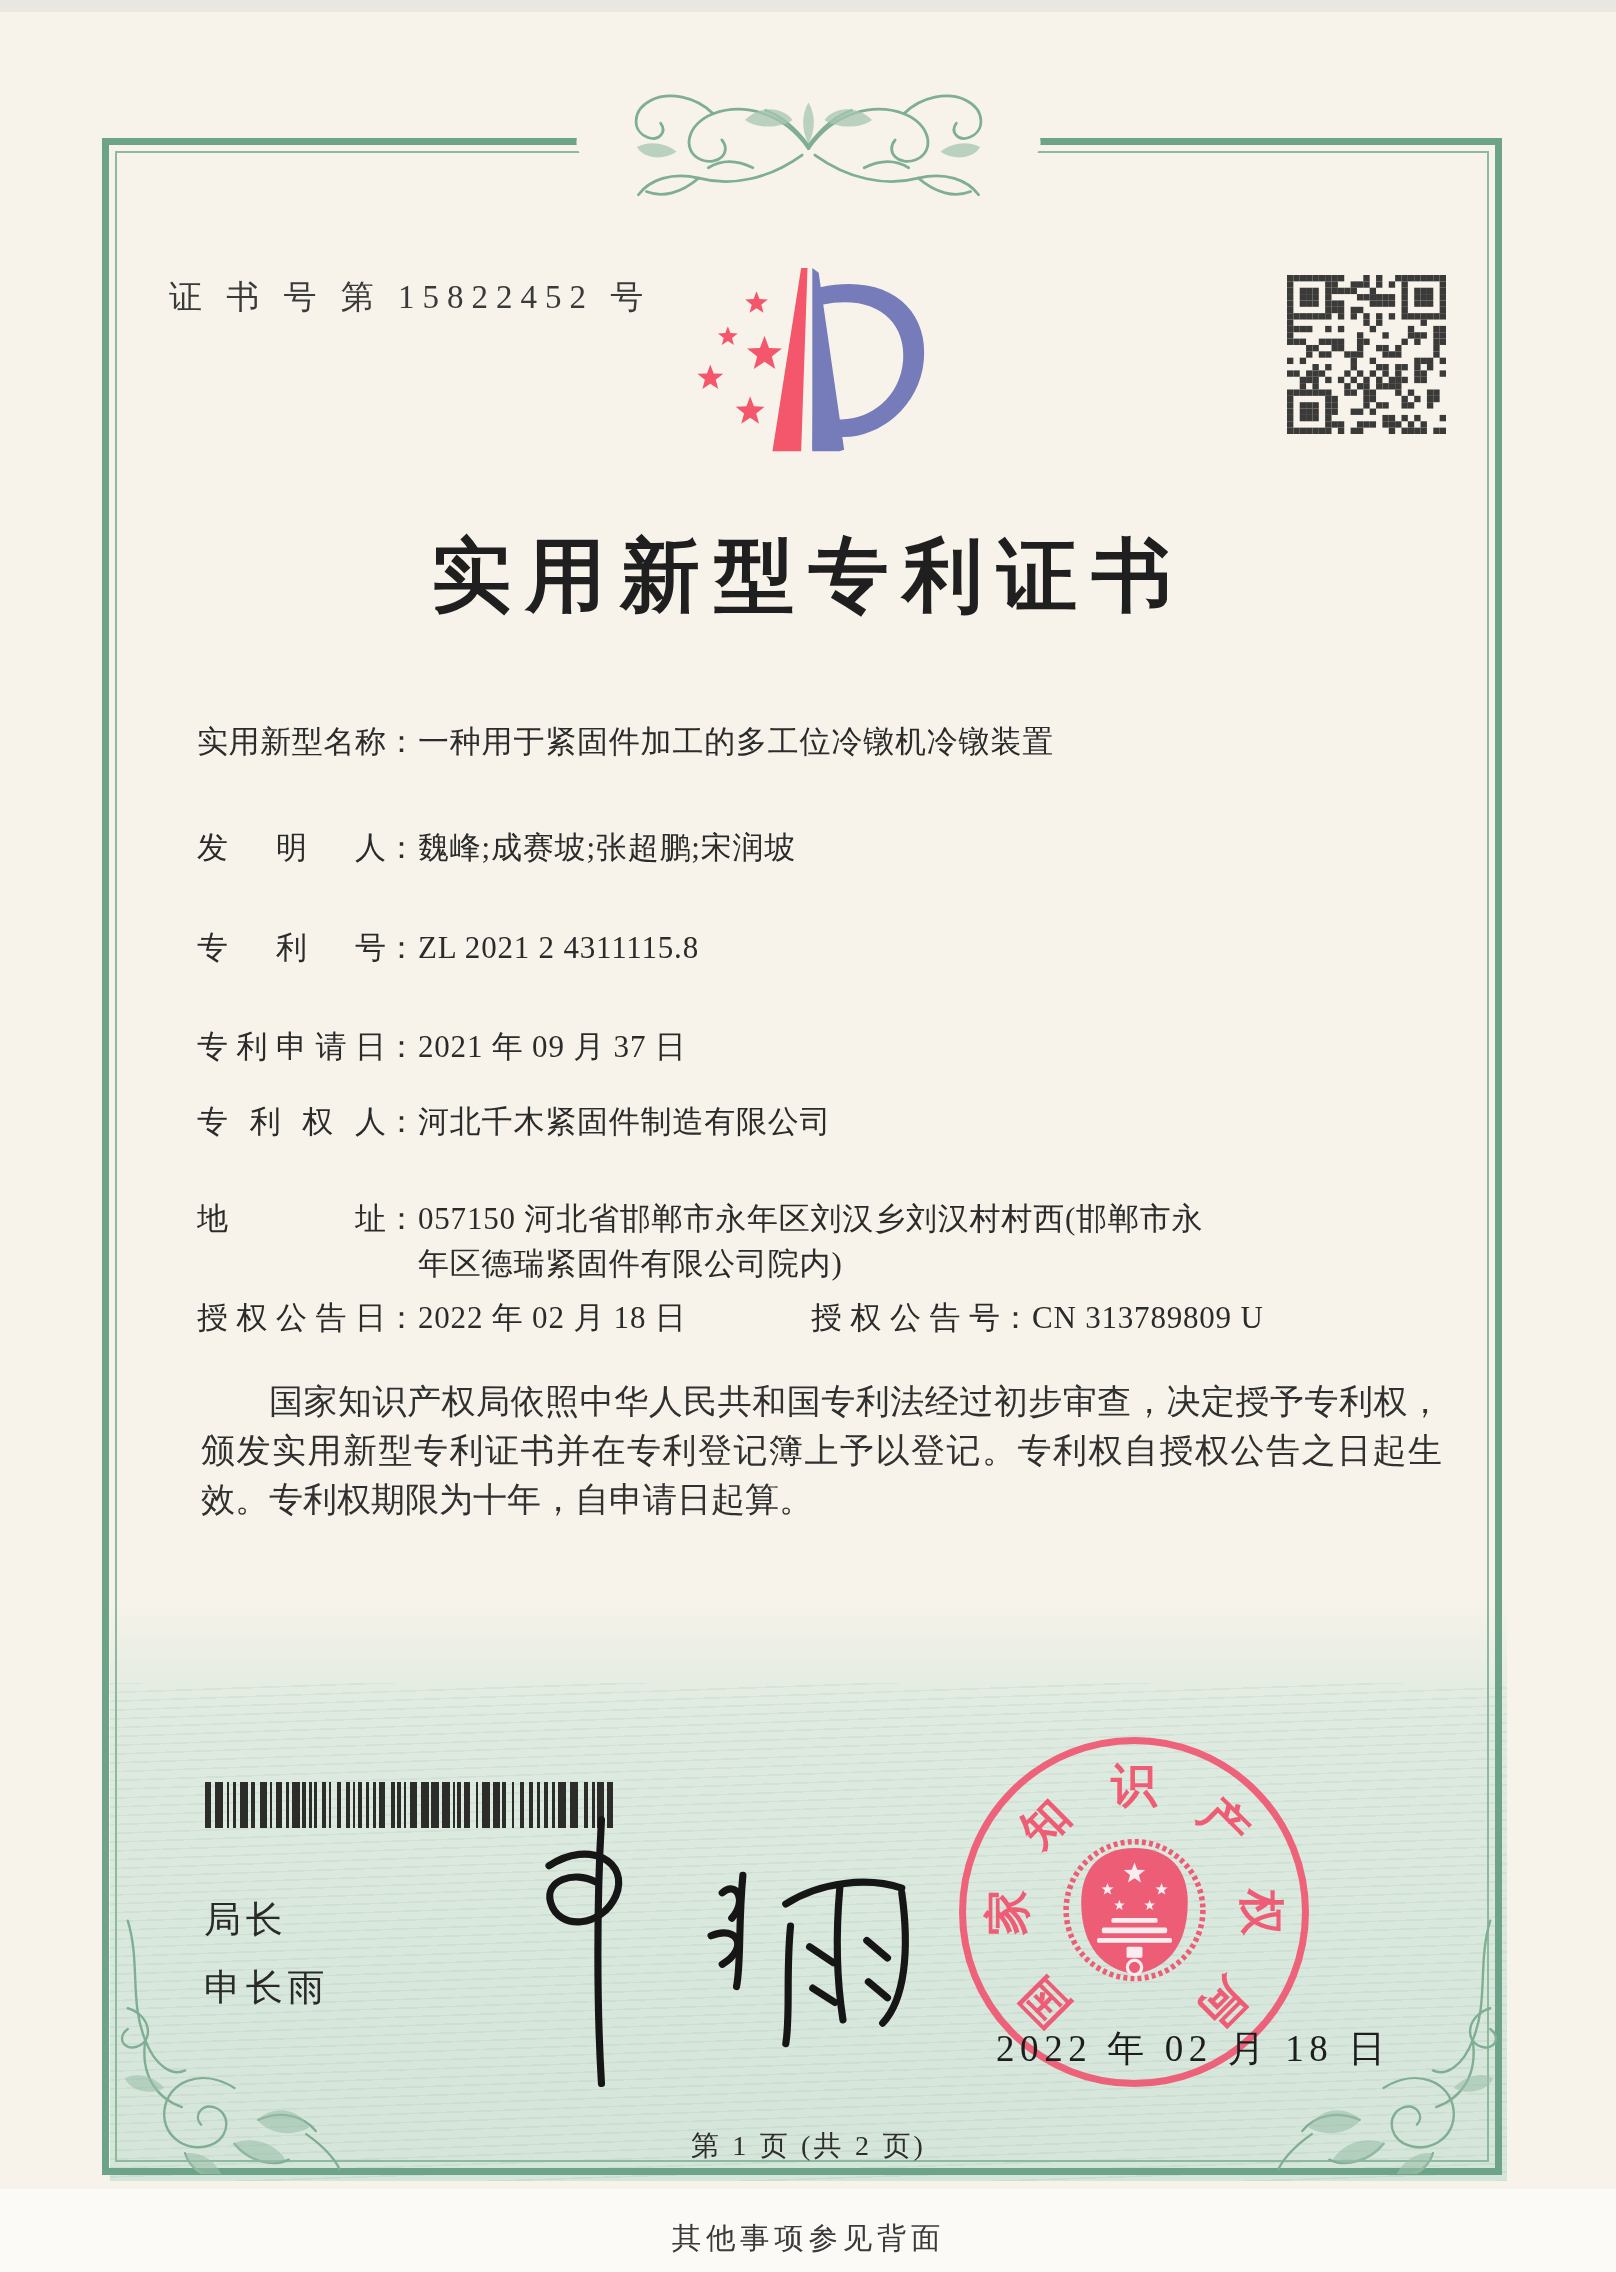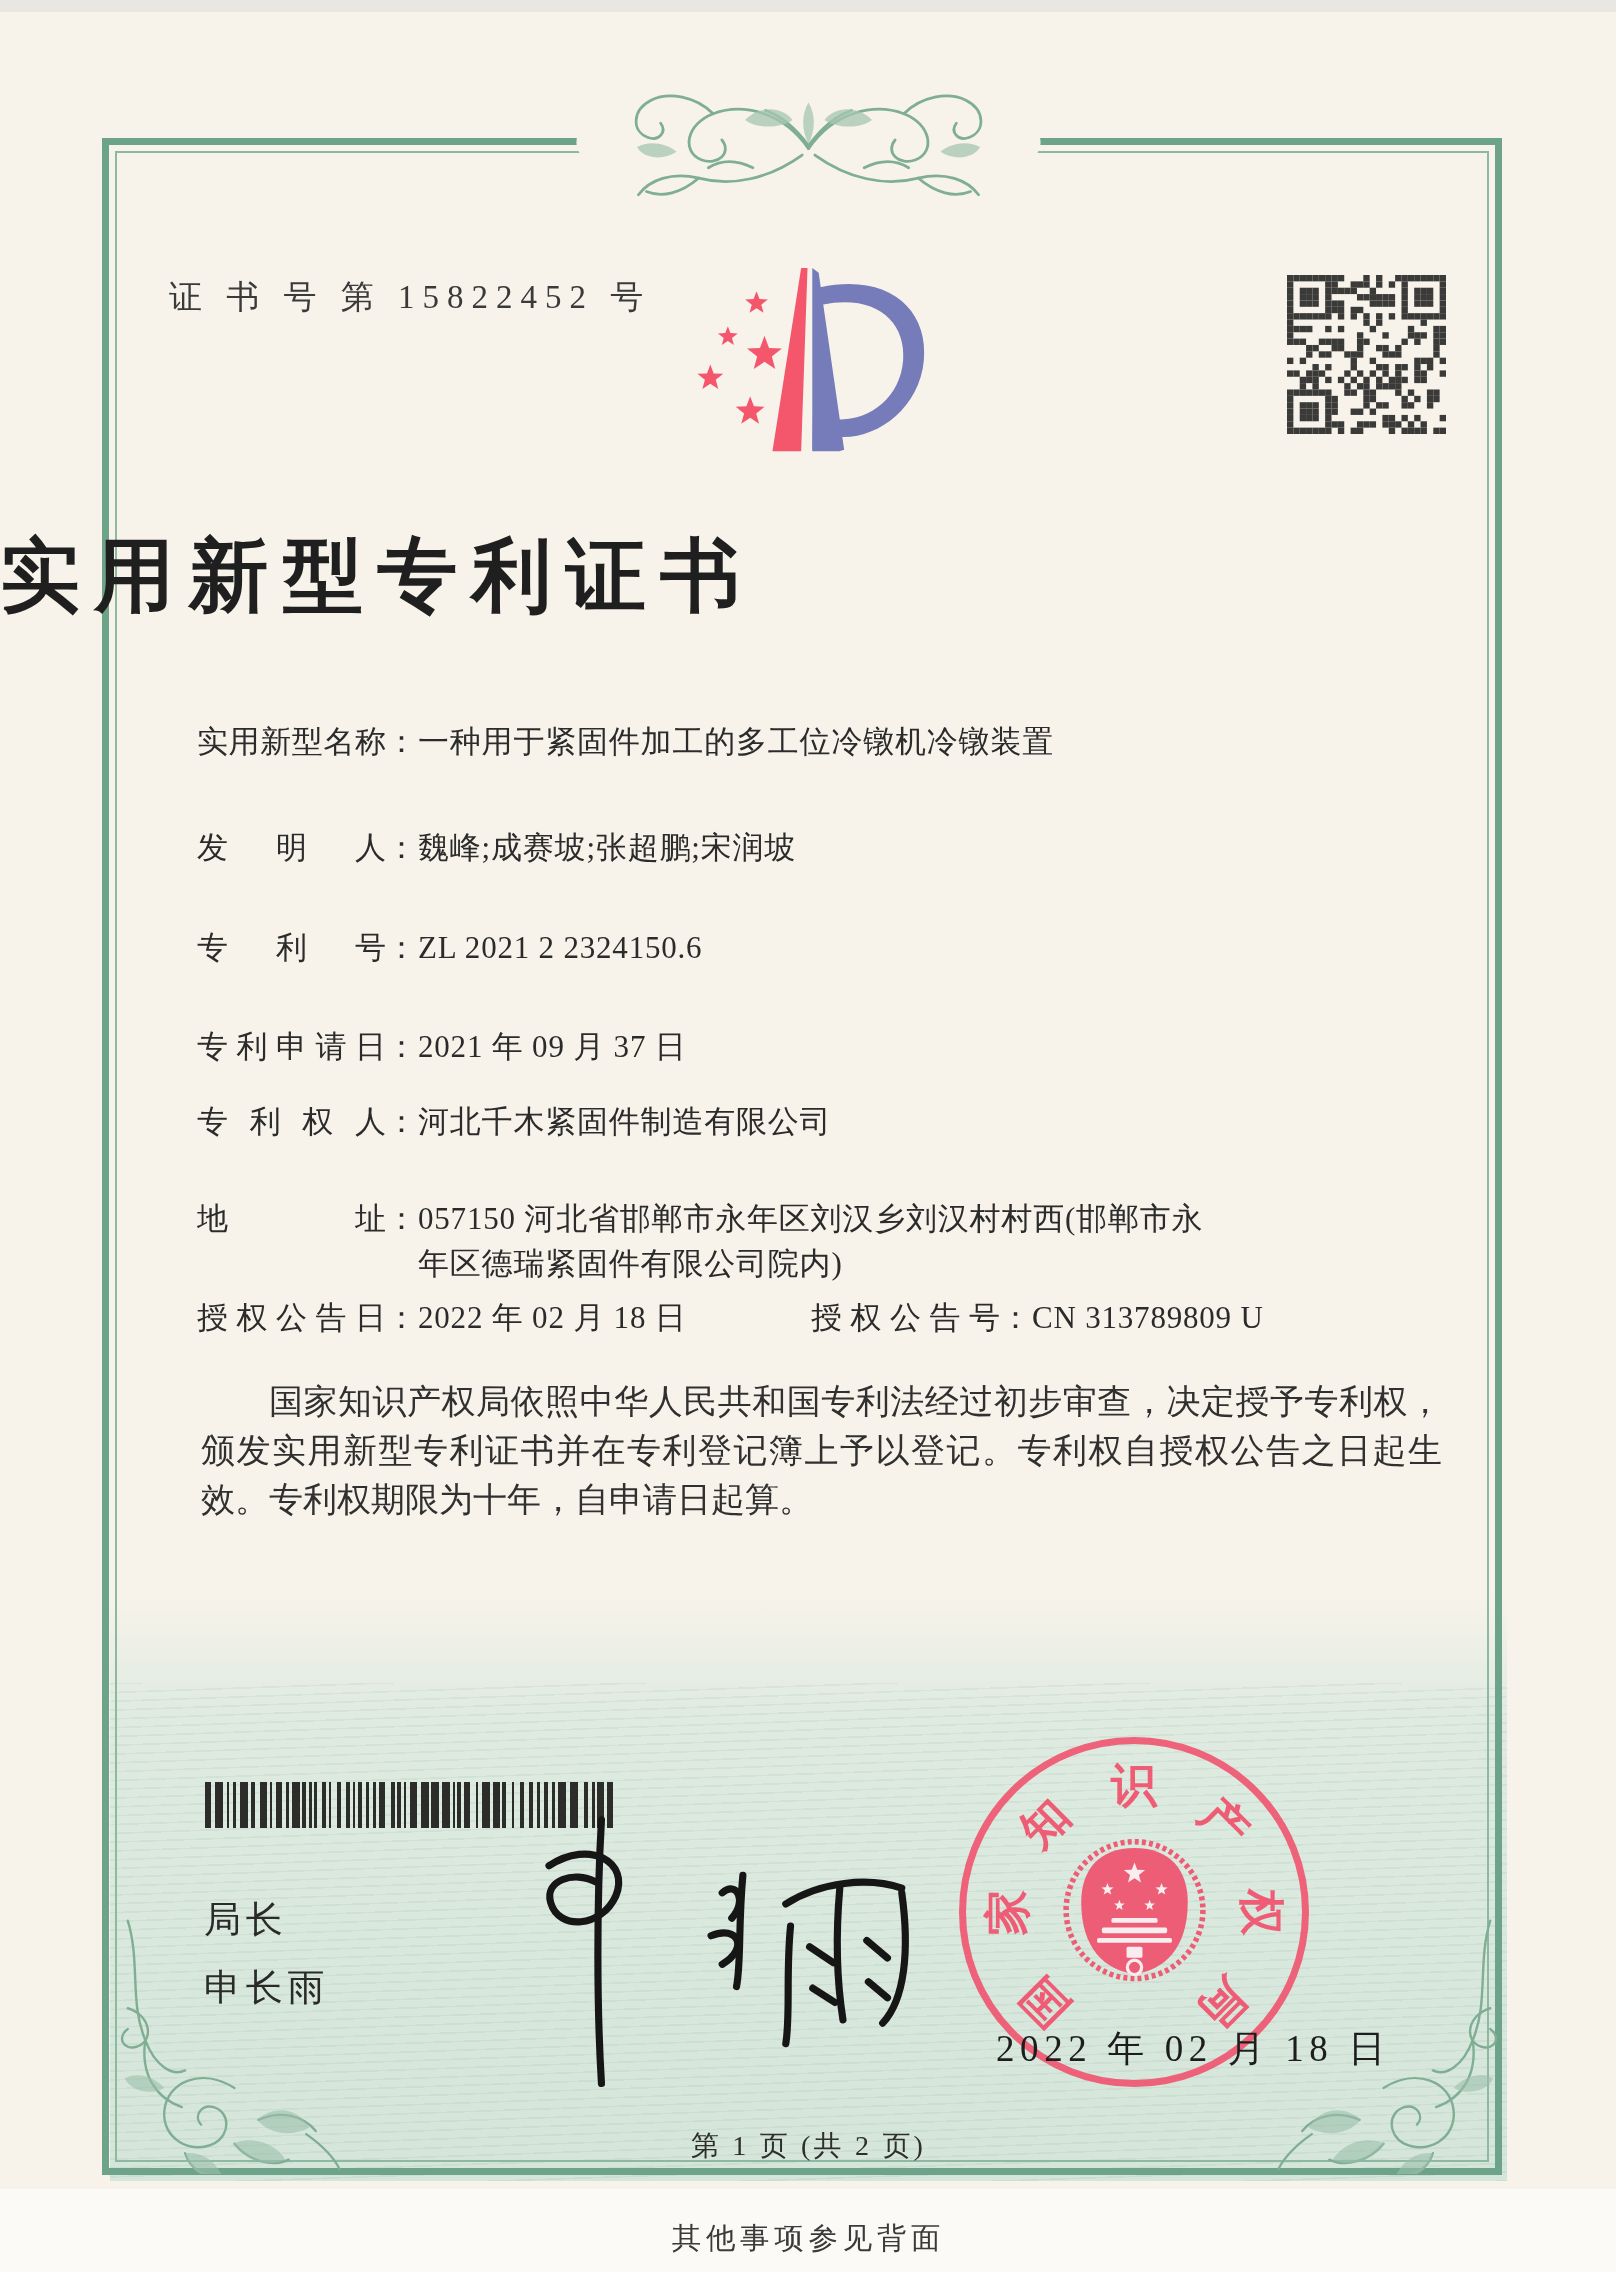--- a/index.html
+++ b/index.html
@@ -16,21 +16,21 @@
   .bottom-margin{position:absolute;left:0;top:2177px;width:1617px;height:95px;background:#fbfaf6;}
   
   .frame{position:absolute;left:102px;top:126px;width:1400px;height:2037px;
     border:7.2px solid #6da489;box-sizing:border-box;}
   .frame-inner{position:absolute;inset:5.6px;border:2.4px solid #8db99d;}
   .ornament{position:absolute;pointer-events:none;}
   
   .cert-no{position:absolute;left:169px;top:263px;font-size:33px;letter-spacing:8px;color:#3a3a3a;}
   .logo{position:absolute;left:680px;top:229px;width:263px;height:239px;}
   .qr{position:absolute;left:1287px;top:263px;width:159px;height:159px;}
-  .title{position:absolute;left:0;top:511px;width:1617px;text-align:left;
+  .title{position:absolute;left:0;top:511px;width:1617px;text-align:center;
     font-size:80px;font-weight:700;letter-spacing:14.3px;color:#1f1f1f;}
   
   .frow{position:absolute;left:197px;width:1273px;display:flex;align-items:flex-start;
     font-size:31px;line-height:45px;color:#2b2b2b;}
   .flabel{width:189px;text-align:justify;text-align-last:justify;flex:none;}
   .colon{width:32px;flex:none;}
   .fvalue{letter-spacing:0.8px;}
   .addr .fvalue{width:812px;}
   .grant2{position:absolute;left:614px;top:0;display:flex;}
   
@@ -448,21 +448,21 @@
       <span class="fvalue">一种用于紧固件加工的多工位冷镦机冷镦装置</span>
   </div>
   <div class="frow" style="top:813px;">
     <span class="flabel">发明人</span>
       <span class="colon">：</span>
       <span class="fvalue">魏峰;成赛坡;张超鹏;宋润坡</span>
   </div>
   <div class="frow" style="top:913px;">
     <span class="flabel">专利号</span>
       <span class="colon">：</span>
-      <span class="fvalue">ZL 2021 2 2324150.6</span>
+      <span class="fvalue">ZL 2021 2 4311115.8</span>
   </div>
   <div class="frow" style="top:1012px;">
     <span class="flabel">专利申请日</span>
       <span class="colon">：</span>
       <span class="fvalue">2021 年 09 月 37 日</span>
   </div>
   <div class="frow" style="top:1087px;">
     <span class="flabel">专利权人</span>
       <span class="colon">：</span>
       <span class="fvalue">河北千木紧固件制造有限公司</span>

